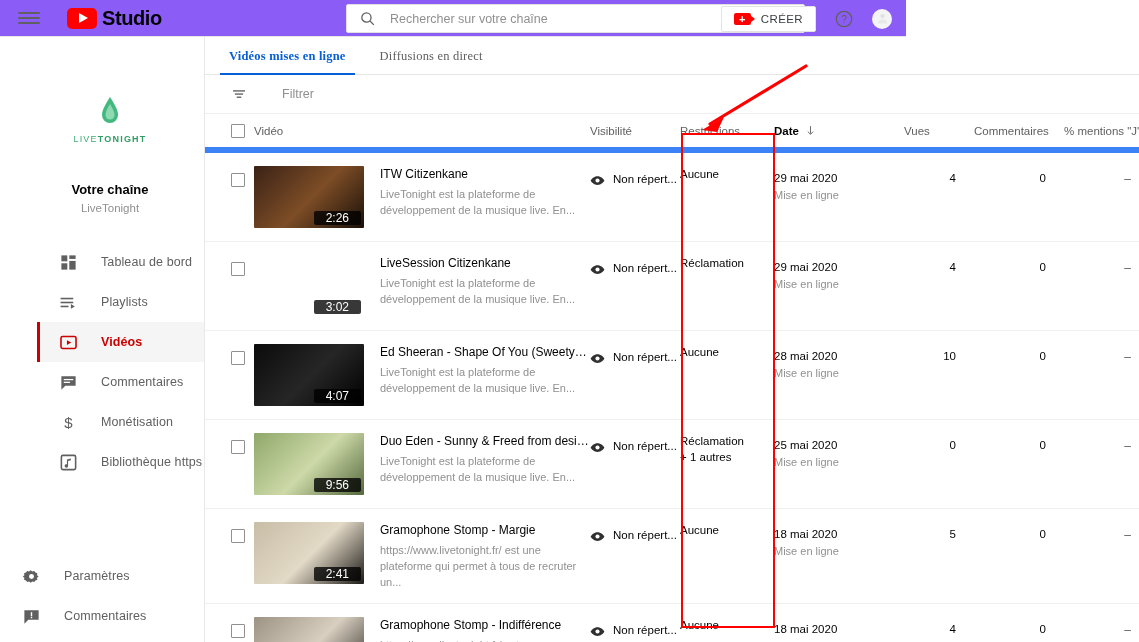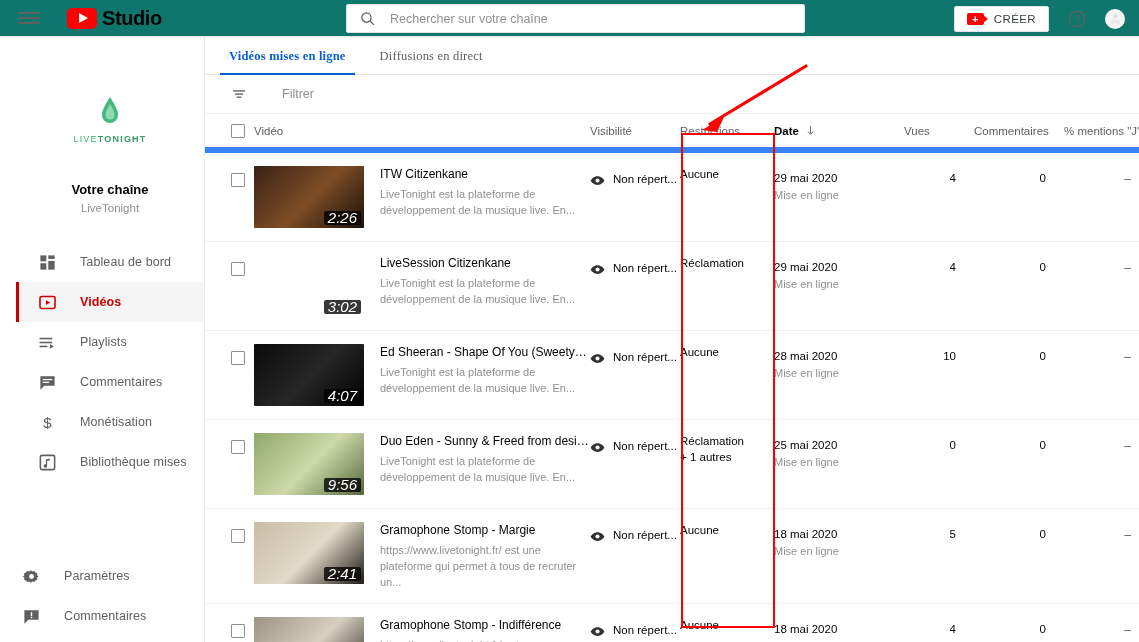--- a/index.html
+++ b/index.html
@@ -6,22 +6,22 @@
   html, body {
     width: 1139px; height: 642px;
     font-family: "Liberation Sans", sans-serif;
     background: #fff; color: #030303;
     overflow: hidden;
   }
   #app { position: relative; width: 1139px; height: 642px; }
 
   
   .topbar {
-    position: absolute; top: 0; left: 0; width: 1139px; height: 37px;
-    background: #0f766e; border-bottom: 1px solid #e5e5e5;
+    position: absolute; top: 0; left: 0; width: 906px; height: 37px;
+    background: #8b5cf6; border-bottom: 1px solid #e5e5e5;
     display: flex; align-items: center;
   }
   .hamburger { width: 22px; height: 16px; margin-left: 18px; cursor: pointer;
     display: flex; flex-direction: column; justify-content: space-between; padding: 2px 0; }
   .hamburger span { display: block; height: 2px; background: #606060; border-radius: 1px; }
   .brand { display: flex; align-items: center; margin-left: 27px; cursor: pointer; }
   .yt-logo {
     width: 30px; height: 21px; background: #ff0000; border-radius: 5px;
     display: flex; align-items: center; justify-content: center;
   }
@@ -61,21 +61,21 @@
     position: absolute; top: 37px; left: 0; width: 205px; height: 605px;
     background: #fff; border-right: 1px solid #e8e8e8; padding-left: 16px;
   }
   .channel-block { padding-top: 55px; text-align: center; }
   .chan-logo { width: 56px; height: 40px; margin: 0 auto; }
   .chan-logo-text { font-size: 9px; letter-spacing: 1.2px; color: #3bae72; margin-top: -2px; }
   .chan-logo-text b { color: #2e9e63; }
   .chan-title { font-size: 13px; font-weight: bold; color: #030303; margin-top: 38px; }
   .chan-sub { font-size: 11.5px; color: #909090; margin-top: 5px; }
 
-  .navlist { margin-top: 28px; }
+  .navlist { margin-top: 28px; margin-left: 21px; }
   .navitem {
     display: flex; align-items: center; height: 40px; padding-left: 22px;
     cursor: pointer; position: relative; color: #606060;
   }
   .navitem .nlabel { font-size: 12.5px; margin-left: 23px; letter-spacing: .1px; }
   .navitem.active { background: #f5f5f5; color: #c00; }
   .navitem.active:before {
     content: ""; position: absolute; left: 0; top: 0; bottom: 0; width: 3px; background: #c00;
   }
   .navitem.active .nlabel { color: #c00; font-weight: bold; }
@@ -120,21 +120,21 @@
   th .chk { margin-top: 0; }
   td .chk { margin-top: 20px; }
 
   .vidcell { display: flex; padding: 13px 0 13px 0; }
   .thumb {
     width: 110px; height: 62px; flex: 0 0 110px; position: relative;
     border-radius: 1px; overflow: hidden; cursor: pointer;
   }
   .dur {
     position: absolute; right: 3px; bottom: 3px; background: rgba(0,0,0,.78);
-    color: #fff; font-size: 15px; padding: 1px 4px; border-radius: 2px; line-height: 12px; font-style: italic;
+    color: #fff; font-size: 12px; padding: 1px 12px; border-radius: 2px; line-height: 12px;
   }
   .vidmeta { margin-left: 16px; padding-top: 1px; overflow: hidden; }
   .vidtitle { font-size: 12px; color: #030303; white-space: nowrap; overflow: hidden; text-overflow: ellipsis; }
   .viddesc { font-size: 11px; color: #909090; line-height: 16px; margin-top: 5px; max-width: 200px; }
 
   .viscell { display: flex; align-items: flex-start; padding-top: 20px; }
   .vislabel { font-size: 11.5px; color: #030303; margin-left: 8px; white-space: nowrap; }
   .restrcell { padding-top: 13px; font-size: 11.5px; color: #030303; line-height: 16px; }
   .datecell { padding-top: 19px; }
   .datemain { font-size: 11.5px; color: #030303; }
@@ -217,38 +217,38 @@
       <div class="navitem">
         <svg width="19" height="19" viewBox="0 0 24 24">
           <rect x="3" y="3" width="7.5" height="7.5" fill="#606060"></rect>
           <rect x="13" y="3" width="8" height="4.5" fill="#606060"></rect>
           <rect x="13" y="10" width="8" height="11" fill="#606060"></rect>
           <rect x="3" y="13" width="7.5" height="8" fill="#606060"></rect>
         </svg>
         <span class="nlabel">Tableau de bord</span>
       </div>
 
-      <div class="navitem active">
-        <svg width="19" height="19" viewBox="0 0 24 24">
-          <rect x="2.5" y="4.5" width="19" height="15" rx="2" fill="none" stroke="#c00" stroke-width="2"></rect>
-          <path d="M10 9l5.5 3-5.5 3z" fill="#c00"></path>
-        </svg>
-        <span class="nlabel">Vidéos</span>
-      </div>
-
       <div class="navitem">
         <svg width="19" height="19" viewBox="0 0 24 24">
           <rect x="2" y="6" width="16" height="2" fill="#606060"></rect>
           <rect x="2" y="11" width="16" height="2" fill="#606060"></rect>
           <rect x="2" y="16" width="10" height="2" fill="#606060"></rect>
           <path d="M15 14l5 3-5 3z" fill="#606060"></path>
         </svg>
         <span class="nlabel">Playlists</span>
       </div>
 
+      <div class="navitem active">
+        <svg width="19" height="19" viewBox="0 0 24 24">
+          <rect x="2.5" y="4.5" width="19" height="15" rx="2" fill="none" stroke="#c00" stroke-width="2"></rect>
+          <path d="M10 9l5.5 3-5.5 3z" fill="#c00"></path>
+        </svg>
+        <span class="nlabel">Vidéos</span>
+      </div>
+
 
       <div class="navitem">
         <svg width="19" height="19" viewBox="0 0 24 24">
           <path d="M3 4h18v12H8l-5 5z" fill="#606060"></path>
           <rect x="6" y="7.5" width="12" height="1.6" fill="#fff"></rect>
           <rect x="6" y="11" width="8" height="1.6" fill="#fff"></rect>
         </svg>
         <span class="nlabel">Commentaires</span>
       </div>
 
@@ -258,21 +258,21 @@
           <text x="12" y="19" font-size="19" fill="#606060" text-anchor="middle" font-family="Liberation Sans, sans-serif">$</text>
         </svg>
         <span class="nlabel">Monétisation</span>
       </div>
 
       <div class="navitem">
         <svg width="19" height="19" viewBox="0 0 24 24">
           <rect x="3" y="3" width="18" height="18" rx="2" fill="none" stroke="#606060" stroke-width="2"></rect>
           <path d="M15 7l-5 1.2v6.1a2.2 2.2 0 1 0 1.5 2V10l3.5-.8z" fill="#606060"></path>
         </svg>
-        <span class="nlabel">Bibliothèque mises</span>
+        <span class="nlabel">Bibliothèque https</span>
       </div>
     </div>
 
     <div class="navbottom">
       <div class="navitem">
         <svg width="19" height="19" viewBox="0 0 24 24">
           <path d="M12 8.2a3.8 3.8 0 1 0 0 7.6 3.8 3.8 0 0 0 0-7.6zm9 3.8l-2-1.5.4-2.5-2.4-1-1.6-2-2.4.8L11 4l-2 1.8-2.4-.8-1.6 2-2.4 1 .4 2.5-2 1.5 2 1.5-.4 2.5 2.4 1 1.6 2 2.4-.8 2 1.8 2-1.8 2.4.8 1.6-2 2.4-1-.4-2.5z" fill="#606060"></path>
           <circle cx="12" cy="12" r="3.1" fill="#fff"></circle>
         </svg>
         <span class="nlabel">Paramètres</span>

